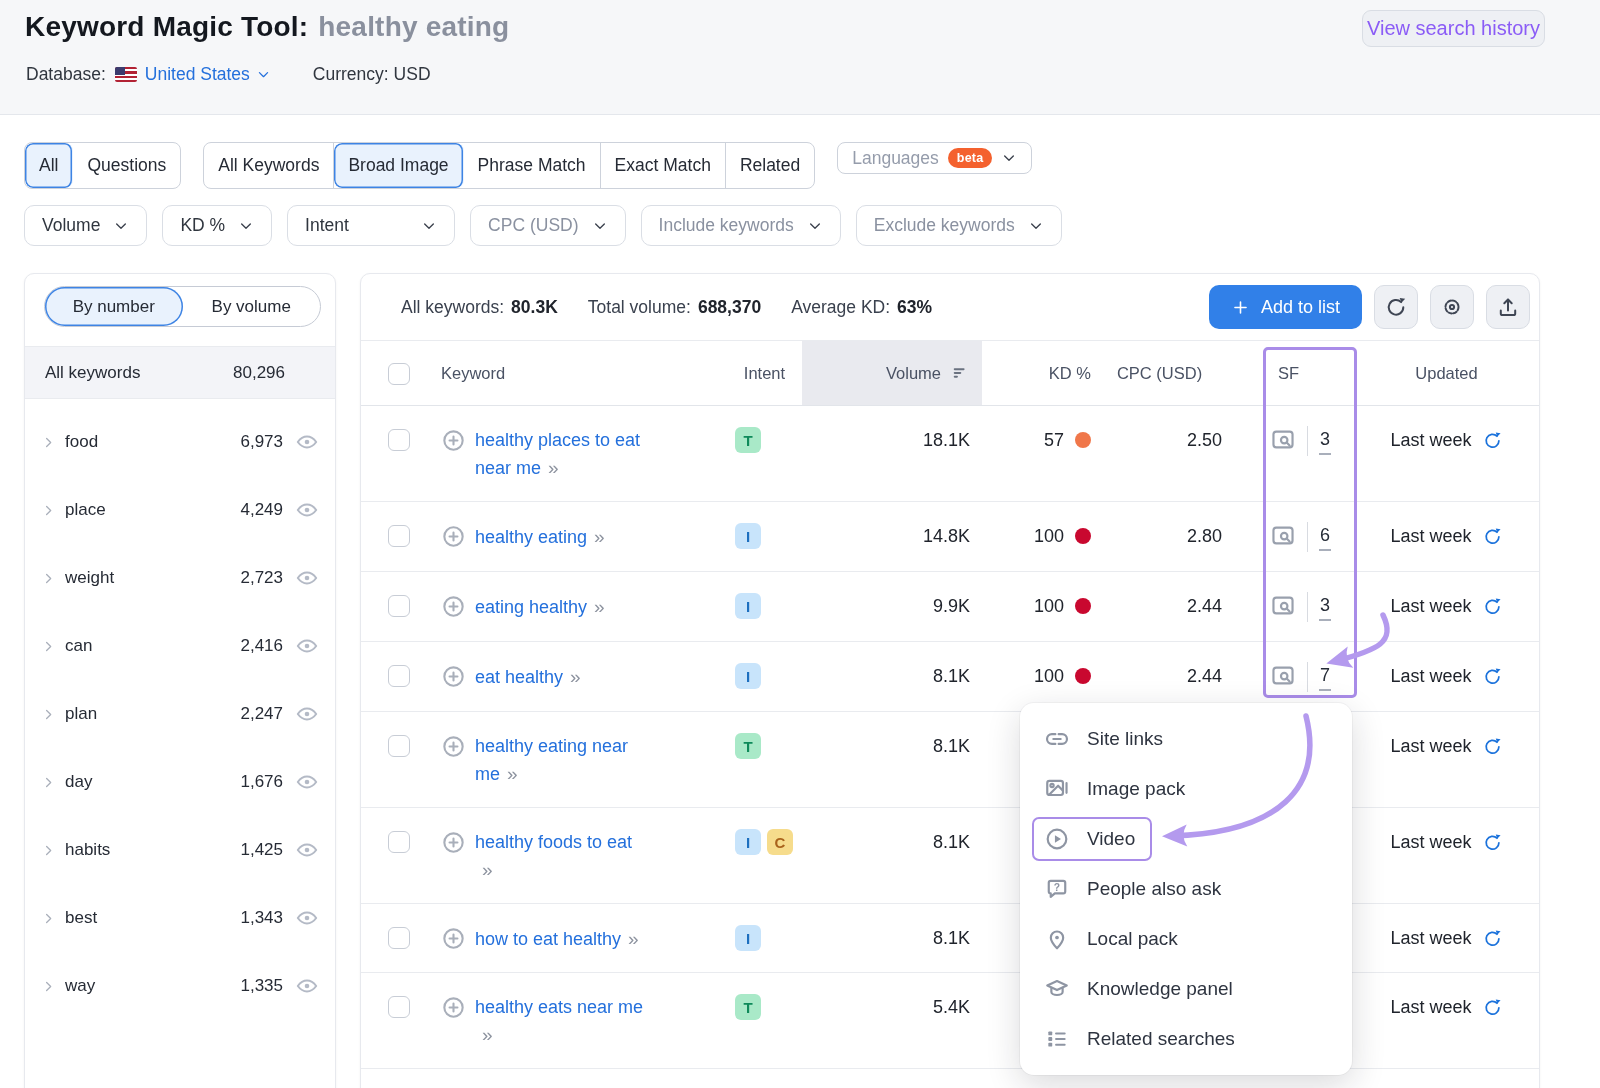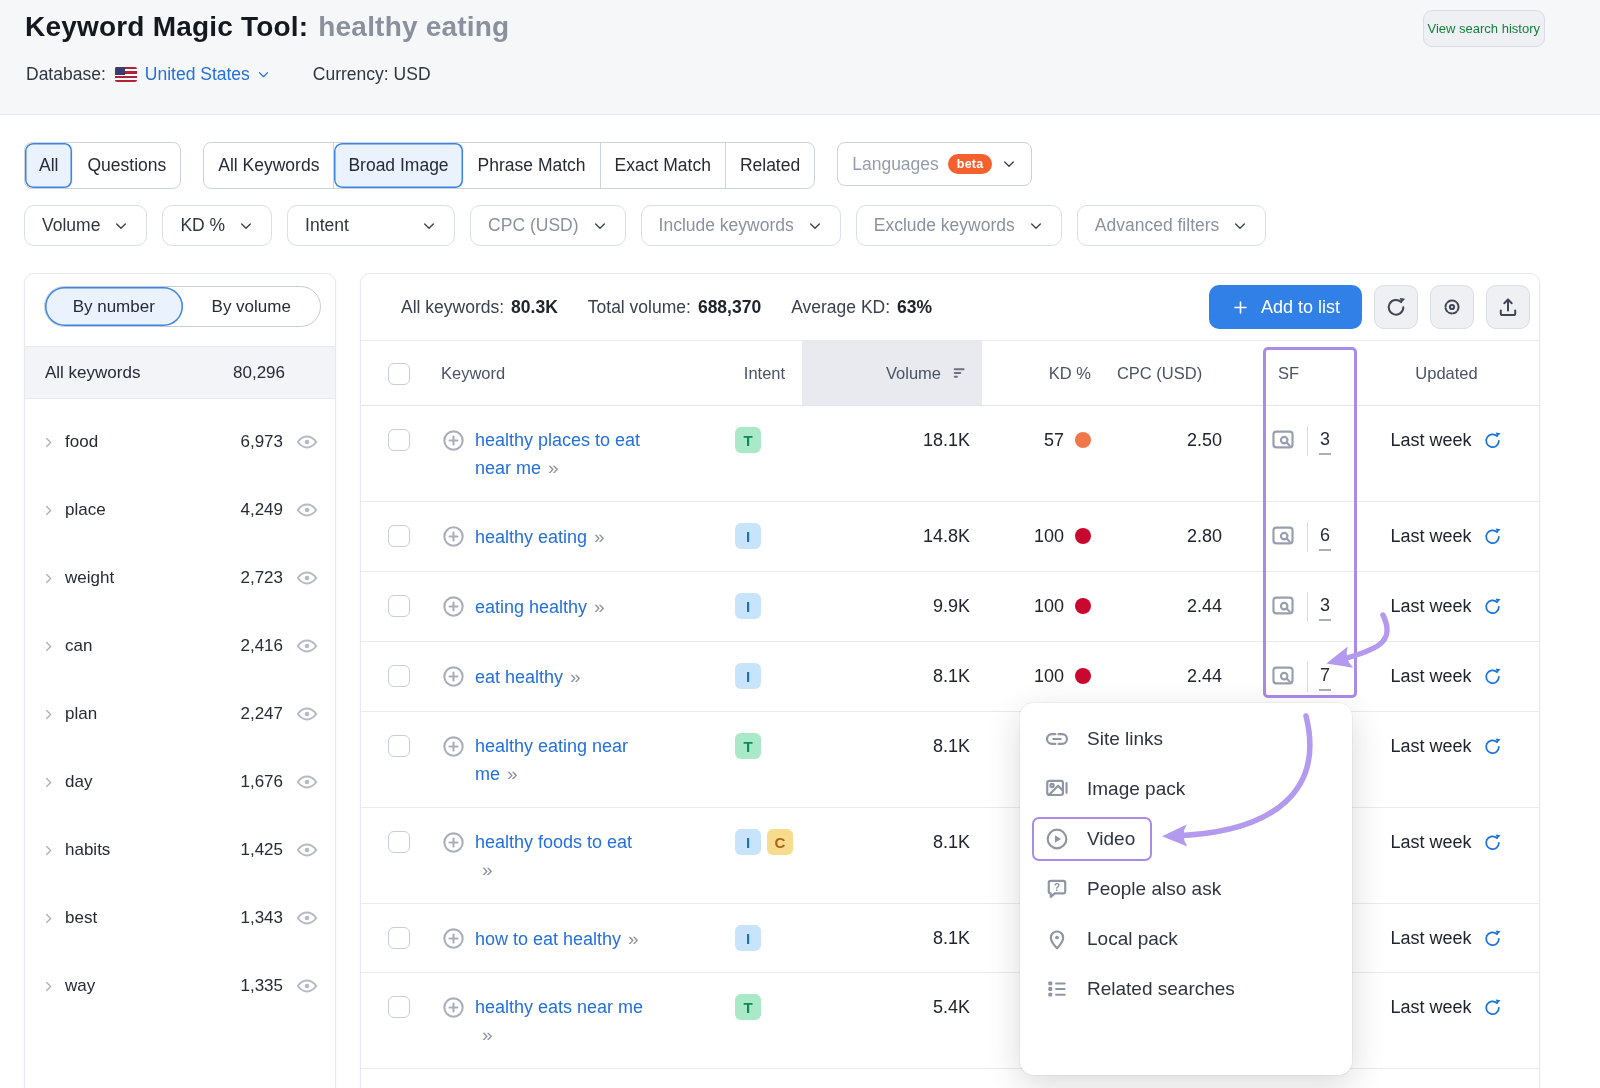--- a/index.html
+++ b/index.html
@@ -14,29 +14,29 @@
   .title-row{position:absolute;left:25px;top:11px;font-size:28px;font-weight:700;color:#14181f;letter-spacing:.2px}
   .title-query{color:#8a909e;margin-left:10px}
   .db-row{position:absolute;left:26px;top:64px;font-size:17.5px;color:#30363f;display:flex;align-items:center}
   .db-label{margin-right:9px}
   .flag{width:22px;height:15px;position:relative;border-radius:2px;overflow:hidden;margin-right:8px;flex:none;
         background:repeating-linear-gradient(180deg,#b22234 0 2.2px,#fff 2.2px 4.3px)}
   .flag::after{content:"";position:absolute;left:0;top:0;width:10px;height:8px;background:#3c3b6e}
   .db-country{color:#2470dc;display:flex;align-items:center;gap:6px;cursor:pointer}
   .currency{margin-left:42px}
   .view-history{position:absolute;right:55px;top:10px;height:37px;display:flex;align-items:center;padding:0 4px;
-        background:#eef0f4;border:1px solid #d9dde4;border-radius:9px;font-size:13px;color:#15803d;cursor:pointer}
+        background:#eef0f4;border:1px solid #d9dde4;border-radius:9px;font-size:20px;color:#8b5cf6;cursor:pointer}
 
   
   .tabs-row{position:absolute;top:142px;left:24px;display:flex;gap:22px;align-items:stretch}
   .tab-group{display:flex;border:1px solid #cdd2db;border-radius:8px;background:#fff}
   .tab{padding:0 14px;height:45px;display:flex;align-items:center;font-size:17.5px;color:#262b35;cursor:pointer;border-right:1px solid #cdd2db}
   .tab:last-child{border-right:none}
   .tab.selected{background:#e9f2fd;box-shadow:inset 0 0 0 1.5px #3e84e4;border-radius:8px;border-right-color:transparent}
-  .langs{display:flex;align-items:center;gap:9px;padding:0 14px;height:44px;border:1px solid #cdd2db;border-radius:8px;color:#959cab;font-size:17.5px;cursor:pointer}
+  .langs{display:flex;align-items:center;gap:9px;padding:0 14px;height:32px;border:1px solid #cdd2db;border-radius:8px;color:#959cab;font-size:17.5px;cursor:pointer}
   .beta{background:#f4612e;color:#fff;font-size:12.5px;font-weight:700;padding:3px 9px;border-radius:10px;letter-spacing:.2px}
   .langs .chev{color:#3a404c}
 
   
   .filters-row{position:absolute;top:205px;left:24px;display:flex;gap:15px}
   .filter-chip{display:flex;align-items:center;gap:13px;height:41px;padding:0 17px;border:1px solid #dadee5;border-radius:10px;font-size:17.5px;color:#8a91a0;cursor:pointer;background:#fff}
   .filter-chip.active{color:#30363f}
   .filter-chip.wide{width:168px;justify-content:space-between}
   .filter-chip .chev{color:#3a404c}
 
@@ -288,26 +288,20 @@
       <svg class="i chev" width="16" height="16">
         <use href="#sym-chev-d"></use>
       </svg>
     </div>
     <div class="filter-chip">
       <span>Exclude keywords</span>
       <svg class="i chev" width="16" height="16">
         <use href="#sym-chev-d"></use>
       </svg>
     </div>
-    <div class="filter-chip">
-      <span>Advanced filters</span>
-      <svg class="i chev" width="16" height="16">
-        <use href="#sym-chev-d"></use>
-      </svg>
-    </div>
   </div>
 
 <aside class="card sidebar-card">
   <div class="toggle">
       <div class="toggle-seg selected">By number</div>
       <div class="toggle-seg">By volume</div>
     </div>
   <div class="total-row">
     <span>All keywords</span>
     <span>80,296</span>
@@ -804,20 +798,28 @@
       <span class="pinner">
         <svg class="i" width="26" height="26">
           <use href="#sym-pin"></use>
         </svg>
         <span class="plabel">Local pack</span>
       </span>
     </div>
     <div class="pitem">
       <span class="pinner">
         <svg class="i" width="26" height="26">
+          <use href="#sym-knowledge"></use>
+        </svg>
+        <span class="plabel">Knowledge panel</span>
+      </span>
+    </div>
+    <div class="pitem">
+      <span class="pinner">
+        <svg class="i" width="26" height="26">
           <use href="#sym-list"></use>
         </svg>
         <span class="plabel">Related searches</span>
       </span>
     </div>
   </div>
 
 <svg class="annot" viewBox="0 0 1600 1088">
   <defs>
     <marker id="ahead" markerUnits="userSpaceOnUse" markerWidth="30" markerHeight="26" refX="17" refY="13" orient="auto">

